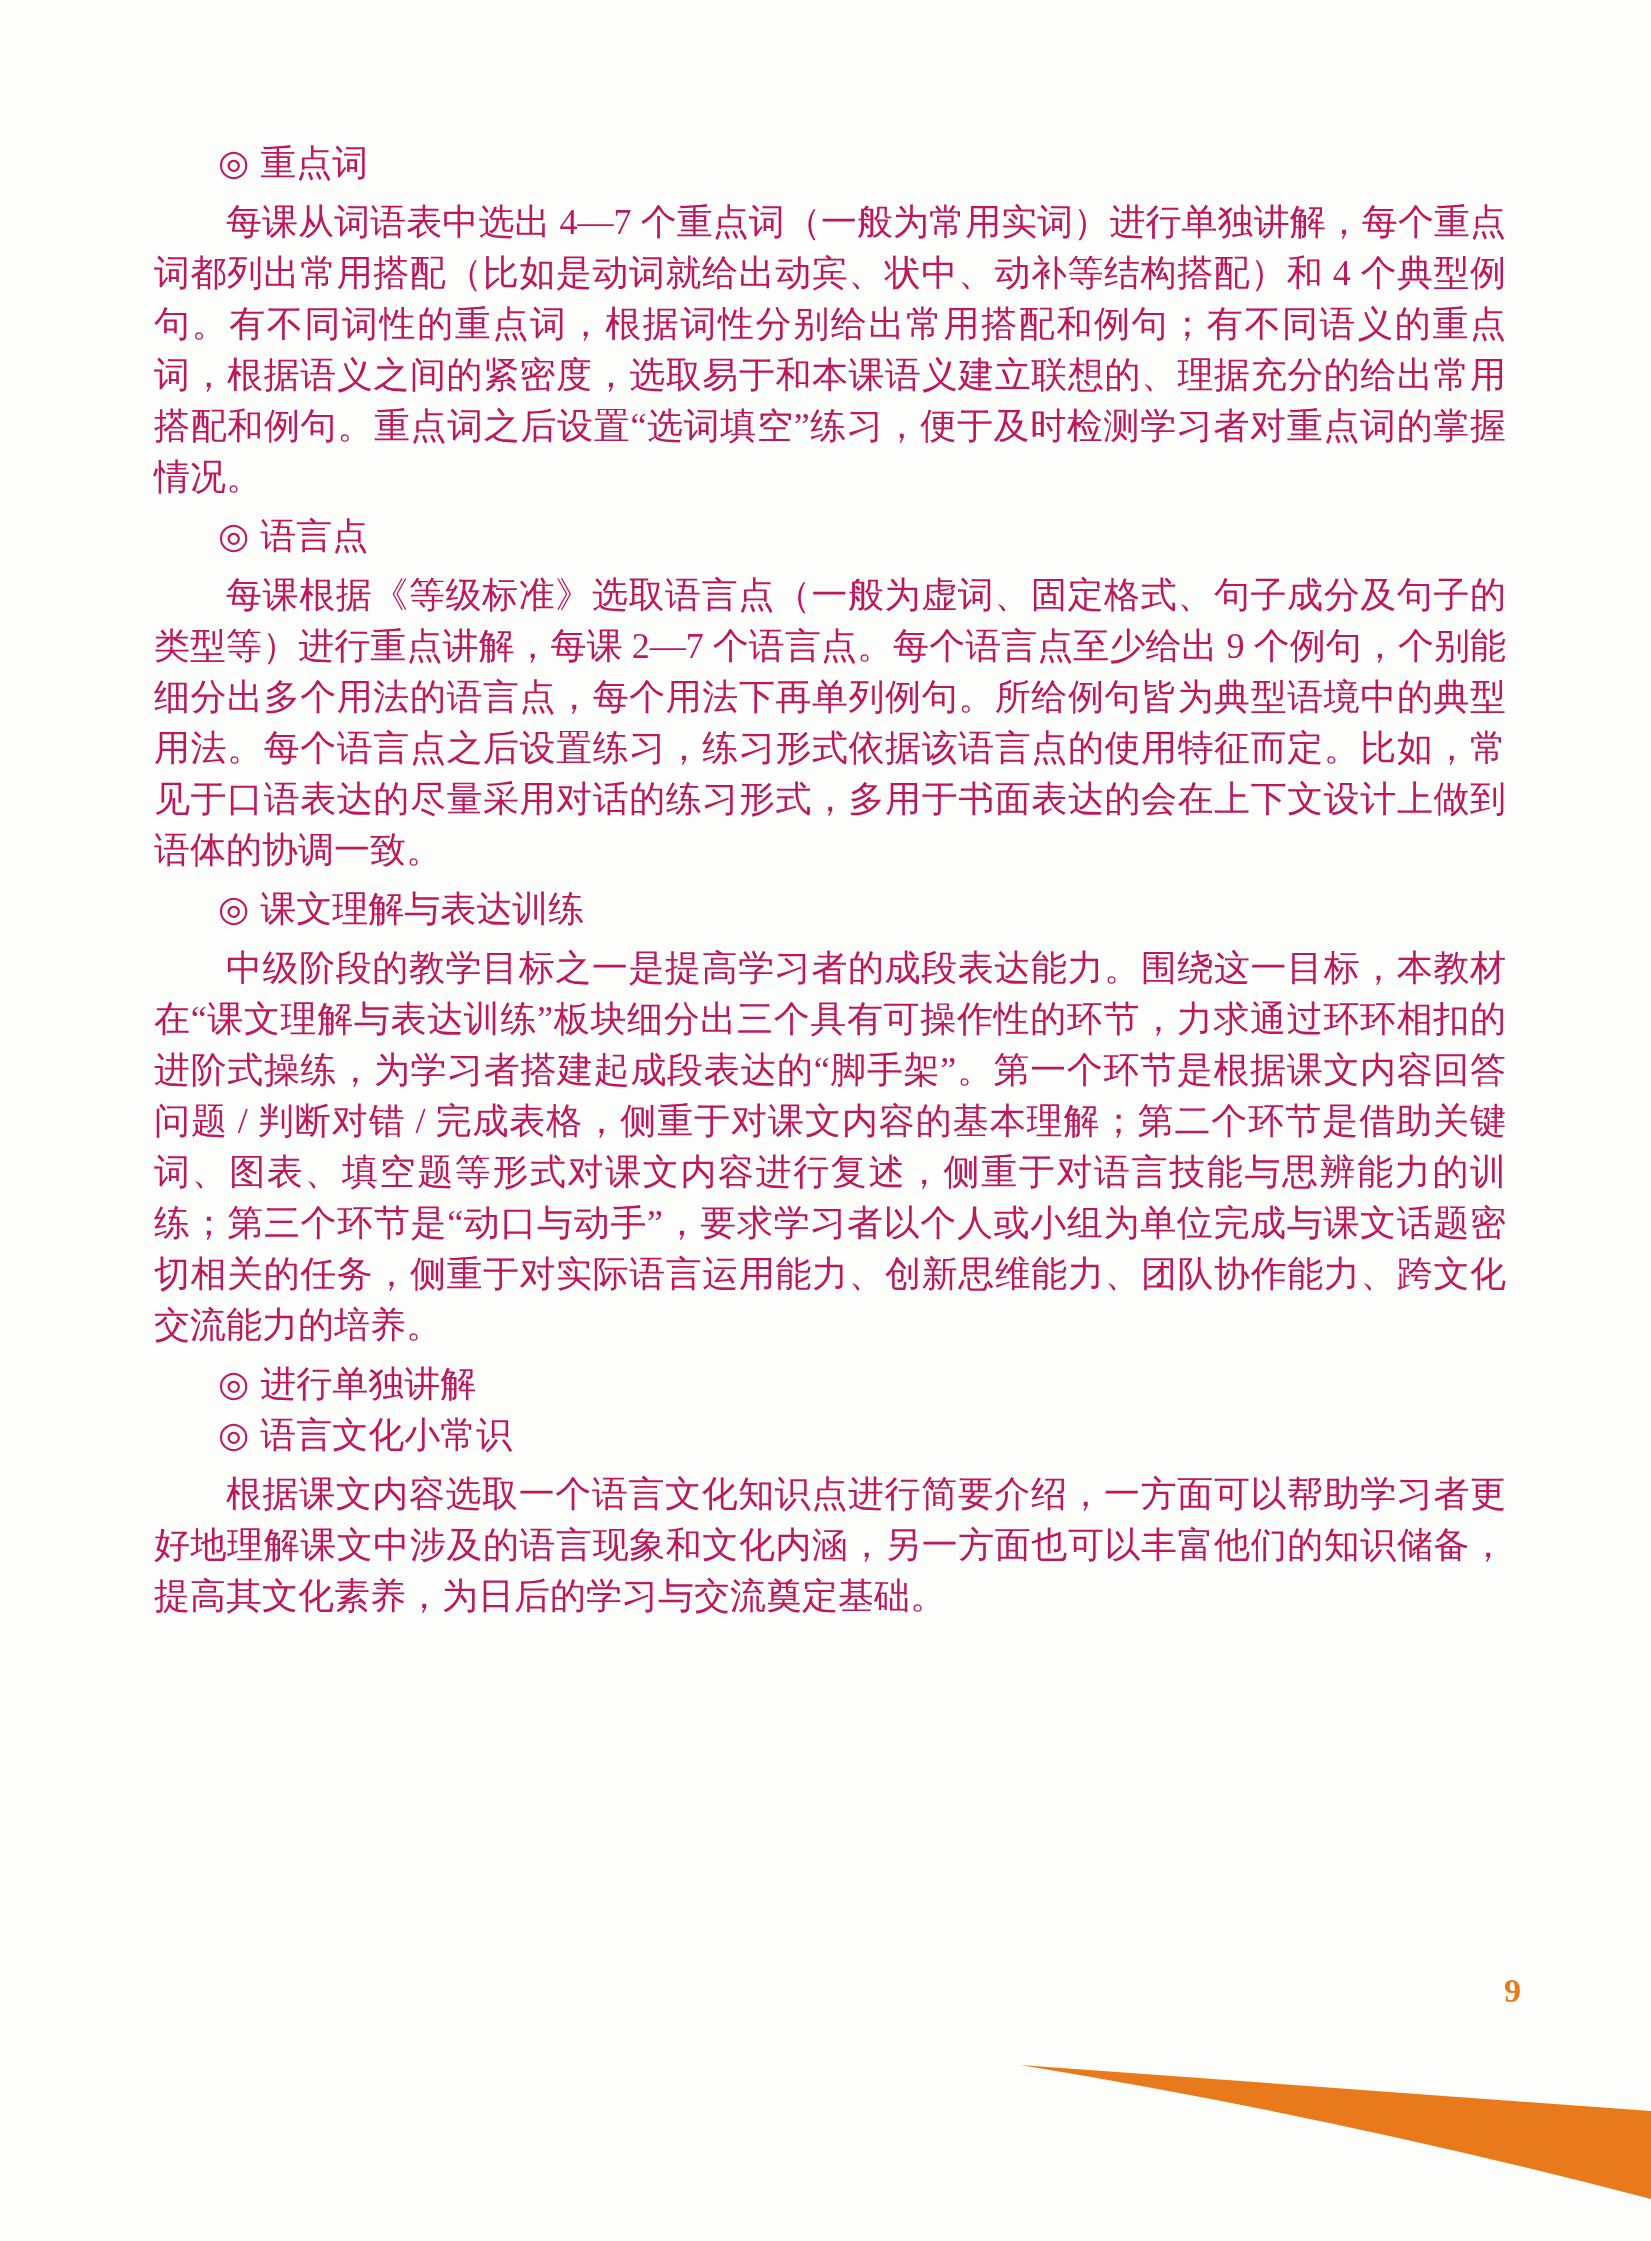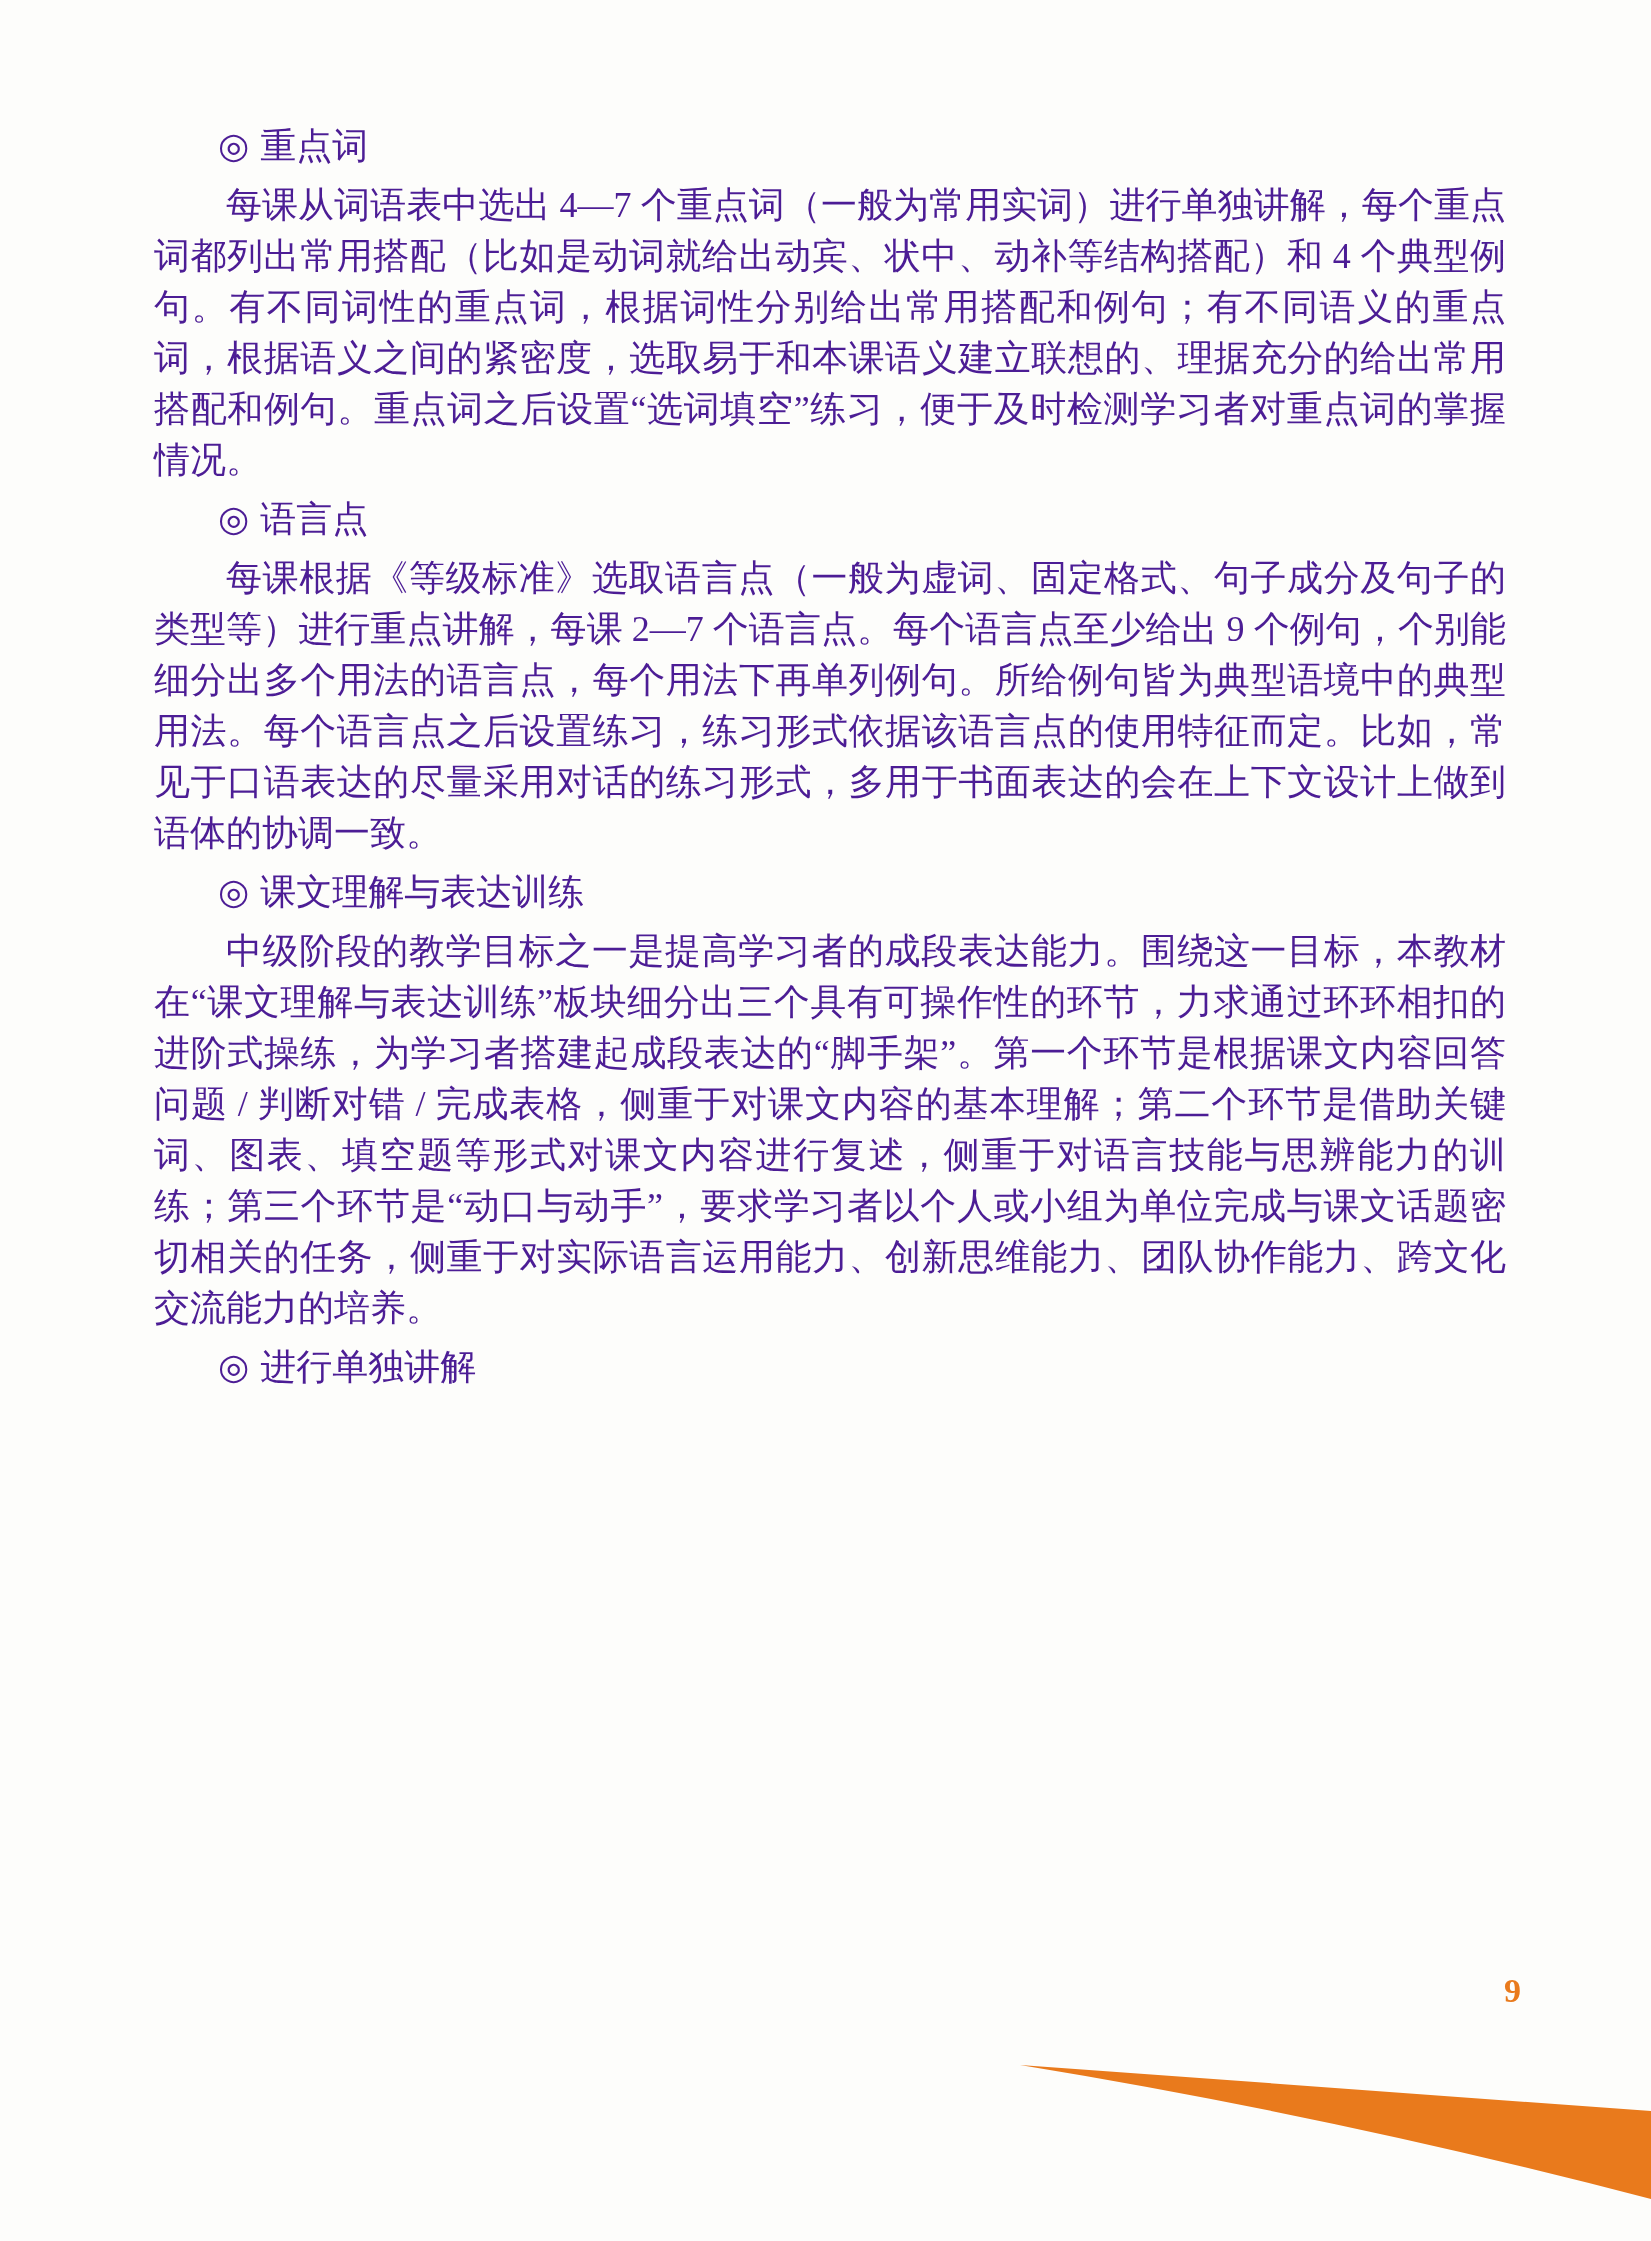--- a/index.html
+++ b/index.html
@@ -8,25 +8,25 @@
     height: 2241px;
     position: relative;
     background: #fdfdfb;
     overflow: hidden;
     font-family: "Liberation Serif", "DejaVu Serif", serif;
   }
   .page { position: absolute; inset: 0; }
   .content {
     position: absolute;
     left: 146px;
-    top: 121px;
+    top: 138px;
     width: 1368px;
     font-size: 36px;
     line-height: 51px;
-    color: #4c1d95;
+    color: #be185d;
     text-align: justify;
   }
   .heading {
     font-size: 36px;
     font-weight: normal;
     margin: 0;
     text-indent: 2em;
   }
   .bullet { margin-right: 0.3em; }
   .para {
@@ -69,20 +69,24 @@
 
     <div class="section">
       <h2 class="heading"><span class="bullet">◎</span><span>课文理解与表达训练</span></h2>
       <p class="para">中级阶段的教学目标之一是提高学习者的成段表达能力。围绕这一目标，本教材在“课文理解与表达训练”板块细分出三个具有可操作性的环节，力求通过环环相扣的进阶式操练，为学习者搭建起成段表达的“脚手架”。第一个环节是根据课文内容回答问题 / 判断对错 / 完成表格，侧重于对课文内容的基本理解；第二个环节是借助关键词、图表、填空题等形式对课文内容进行复述，侧重于对语言技能与思辨能力的训练；第三个环节是“动口与动手”，要求学习者以个人或小组为单位完成与课文话题密切相关的任务，侧重于对实际语言运用能力、创新思维能力、团队协作能力、跨文化交流能力的培养。</p>
     </div>
 
     <div class="section">
       <h2 class="heading"><span class="bullet">◎</span><span>进行单独讲解</span></h2>
     </div>
 
+    <div class="section">
+      <h2 class="heading"><span class="bullet">◎</span><span>语言文化小常识</span></h2>
+      <p class="para">根据课文内容选取一个语言文化知识点进行简要介绍，一方面可以帮助学习者更好地理解课文中涉及的语言现象和文化内涵，另一方面也可以丰富他们的知识储备，提高其文化素养，为日后的学习与交流奠定基础。</p>
+    </div>
 
   </div>
 
   <div class="page-number">9</div>
 
   <div class="corner-swoosh">
     <svg viewBox="0 0 633 160" preserveAspectRatio="none">
       <path d="M2,20 L633,66 L633,154 Q320,72 2,20 Z"></path>
     </svg>
   </div>

